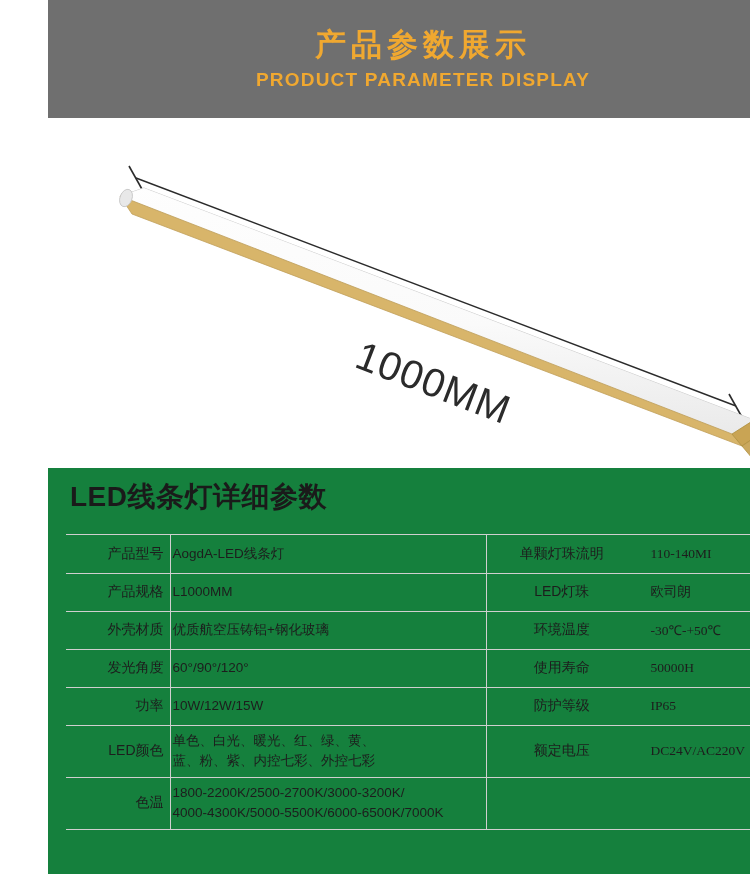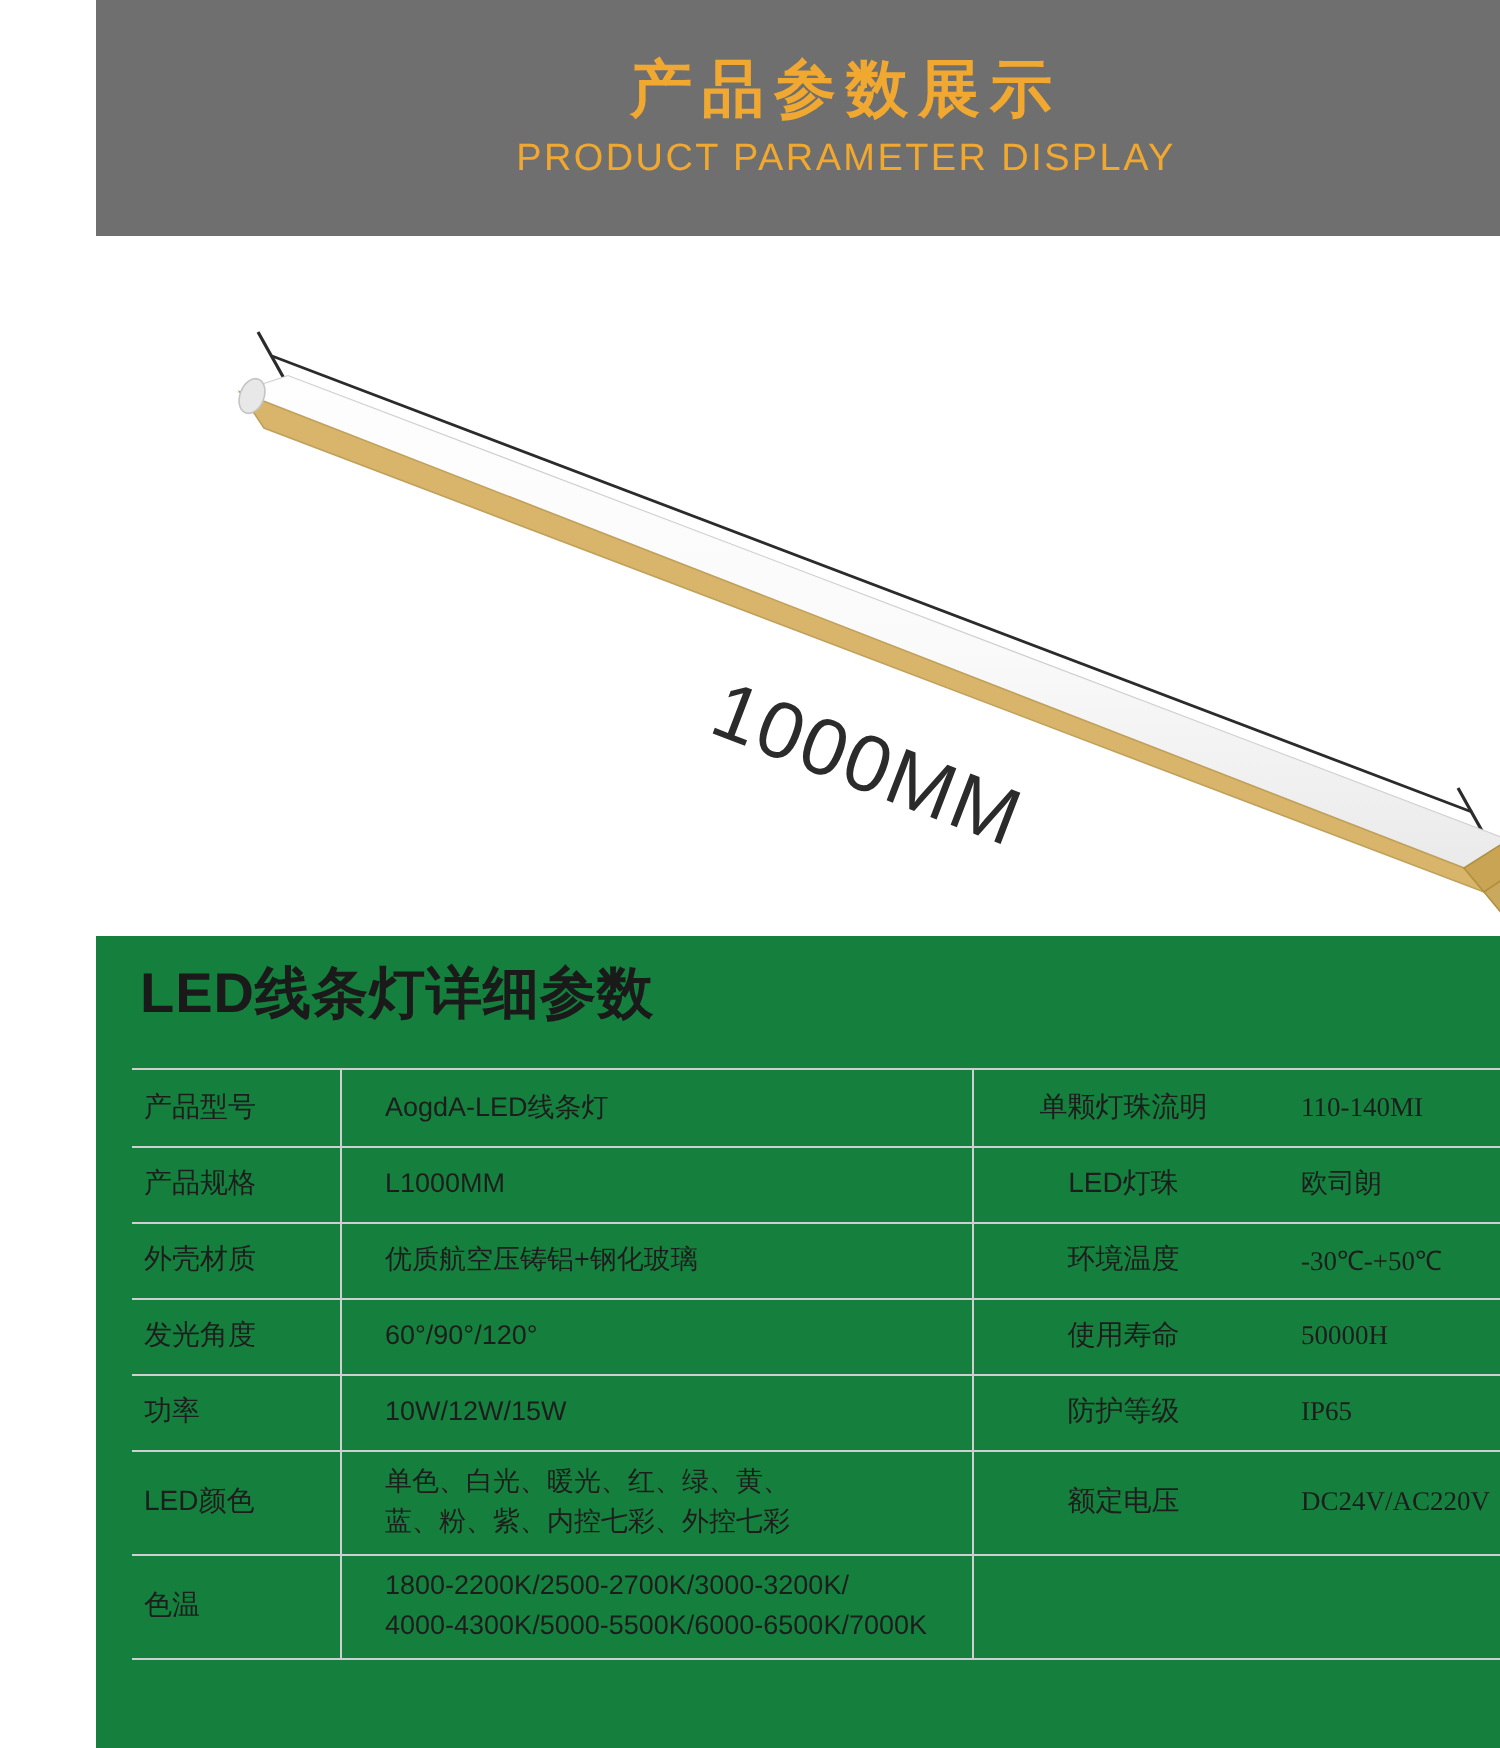--- a/index.html
+++ b/index.html
@@ -35,21 +35,21 @@
     font-weight: bold;
     letter-spacing: 5px;
     line-height: 1.15;
     margin: 0;
   }
   .banner-en {
     color: #f0a830;
     font-size: 19px;
     letter-spacing: 1.2px;
     margin-top: 6px;
-    font-weight: normal;
+    font-weight: bold;
   }
 
   
   .hero {
     position: relative;
     width: 750px;
     height: 350px;
     background: #ffffff;
   }
   .hero svg { display: block; }
@@ -92,25 +92,25 @@
   table.spec td {
     border-bottom: 1px solid #cfcfcf;
     font-size: 13.5px;
     color: #1d1d1d;
     padding: 0 6px;
     height: 38px;
     vertical-align: middle;
   }
   table.spec.left td.k {
     width: 104px;
-    text-align: left;
+    text-align: right;
     font-size: 14px;
   }
   table.spec.left td.v {
-    padding-left: 22px;
+    padding-left: 2px;
     border-left: 1px solid #cfcfcf;
     line-height: 1.45;
   }
   table.spec.right td.k {
     width: 150px;
     text-align: center;
     font-size: 14px;
     border-left: 1px solid #cfcfcf;
   }
   table.spec.right td.v {

